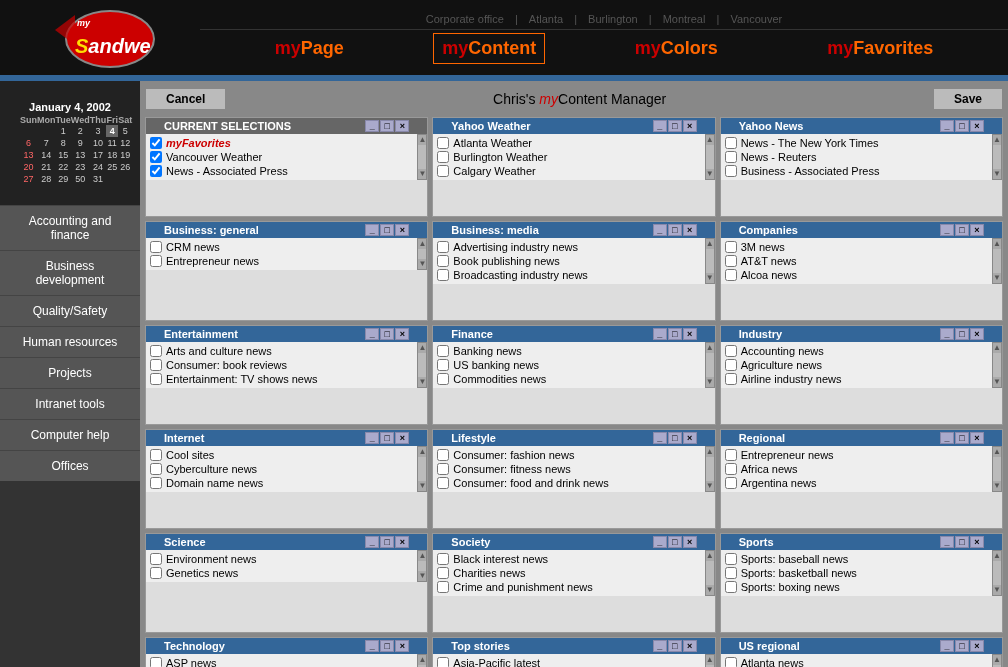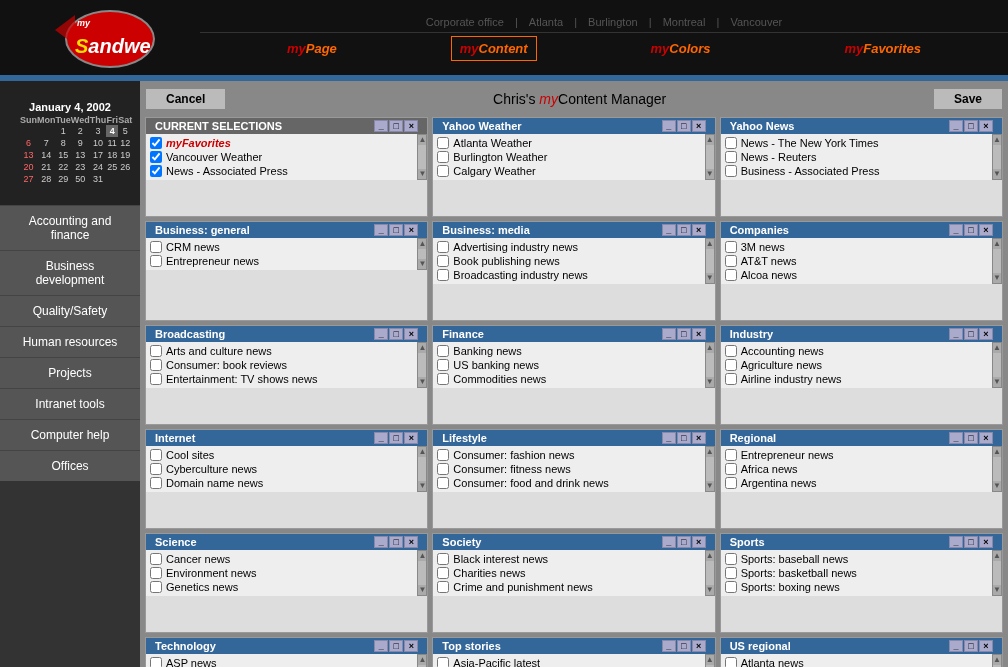--- a/index.html
+++ b/index.html
@@ -39,23 +39,22 @@
     #main-nav {
       display: flex;
       justify-content: space-around;
       align-items: center;
       background: #111;
       flex: 1;
       padding: 0 20px;
     }
     .nav-item {
       color: #ff6600;
-      font-size: 13px;
+      font-size: 18px;
       font-weight: bold;
-      font-style: italic;
       cursor: pointer;
       padding: 8px 20px;
     }
     .nav-item span.my { color: #cc0000; }
     .nav-item.highlight { color: #ff6600; border: 1px solid #ff6600; padding: 4px 8px; }
 
     
     #layout {
       display: flex;
       height: calc(667px - 75px - 6px);
@@ -143,21 +142,21 @@
       gap: 4px;
     }
     .panel {
       background: #ddd;
       border: 1px solid #999;
       min-height: 100px;
     }
     .panel-header {
       background: #336699;
       color: white;
-      padding: 2px 9px;
+      padding: 2px 18px;
       font-size: 11px;
       font-weight: bold;
       display: flex;
       justify-content: space-between;
       align-items: center;
     }
     .panel-header-controls {
       display: flex;
       gap: 1px;
     }
@@ -541,21 +540,21 @@
           <div class="scrollbar-thumb">
             <span class="scroll-arrow">▲</span>
             <div style="flex:1;background:#bbb;width:8px;margin:1px 0;"></div>
             <span class="scroll-arrow">▼</span>
           </div>
         </div>
       </div>
 
       <div class="panel">
         <div class="panel-header">
-          <span>Broadcasting</span>
+          <span>Entertainment</span>
           <div class="panel-header-controls">
             <div class="panel-ctrl">_</div>
             <div class="panel-ctrl">□</div>
             <div class="panel-ctrl">×</div>
           </div>
         </div>
         <div class="panel-inner">
           <div class="panel-items-area panel-body">
             <div class="panel-item">
                 <input type="checkbox" style="">
@@ -742,24 +741,20 @@
         <div class="panel-header">
           <span>Science</span>
           <div class="panel-header-controls">
             <div class="panel-ctrl">_</div>
             <div class="panel-ctrl">□</div>
             <div class="panel-ctrl">×</div>
           </div>
         </div>
         <div class="panel-inner">
           <div class="panel-items-area panel-body">
-            <div class="panel-item">
-                <input type="checkbox" style="">
-                <span>Cancer news</span>
-              </div>
             <div class="panel-item">
                 <input type="checkbox" style="">
                 <span>Environment news</span>
               </div>
             <div class="panel-item">
                 <input type="checkbox" style="">
                 <span>Genetics news</span>
               </div>
           </div>
           <div class="scrollbar-thumb">

